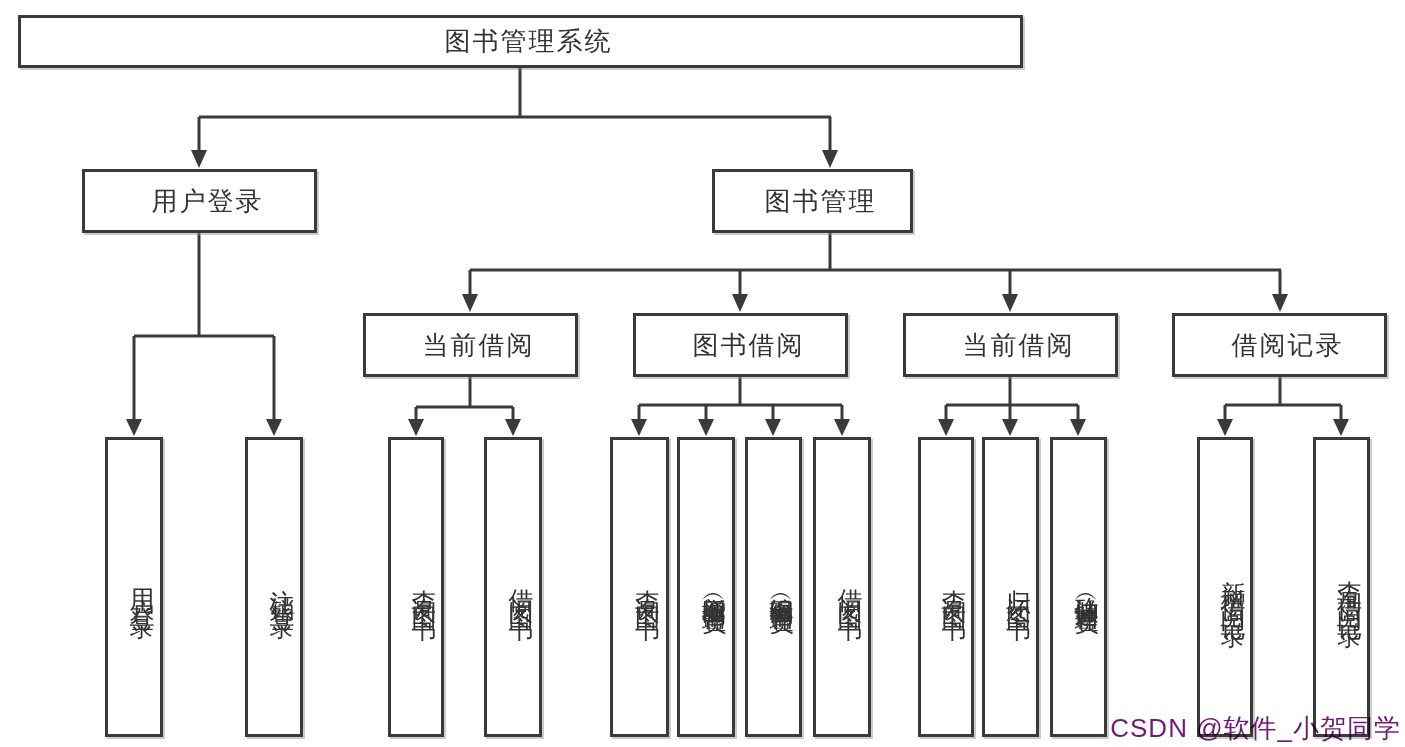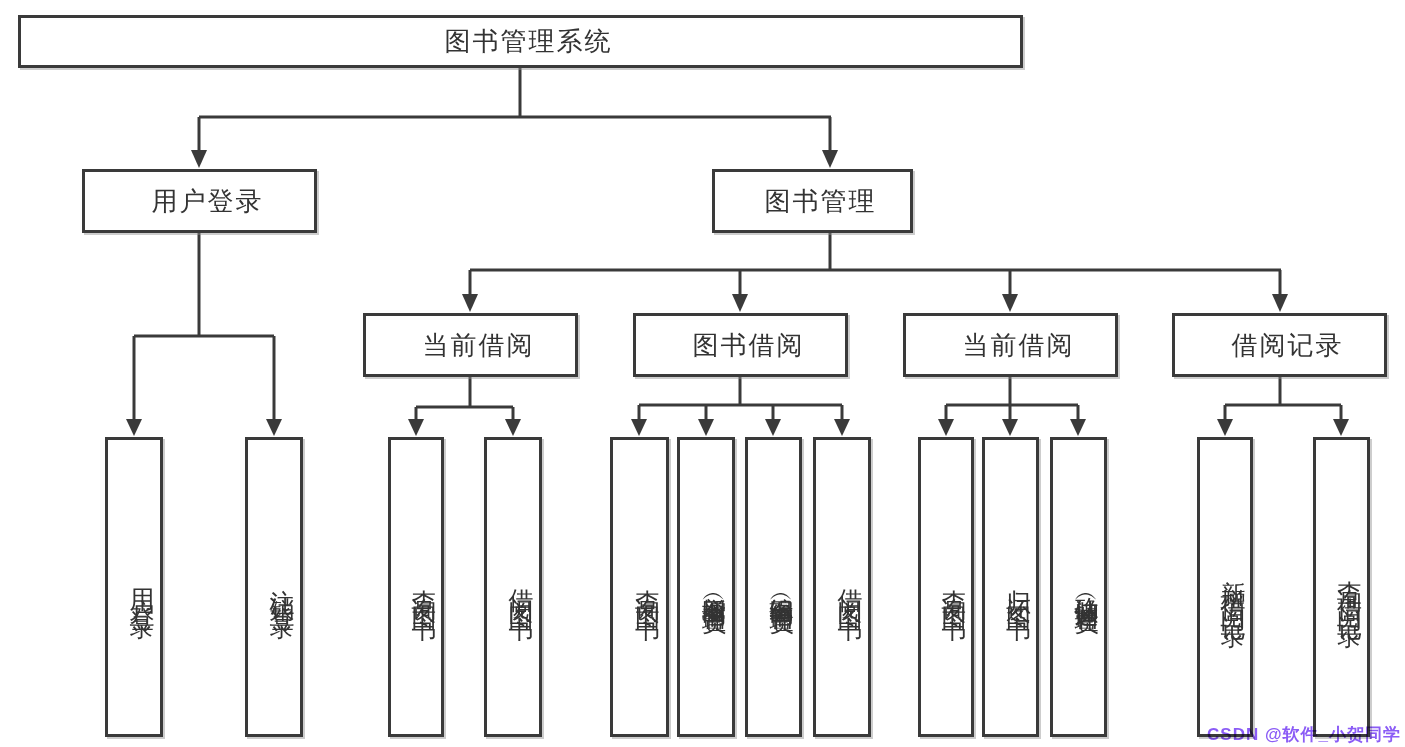--- a/index.html
+++ b/index.html
@@ -59,27 +59,26 @@
   .b-l9  { left: 918px;  width: 56px; }
   .b-l10 { left: 982px;  width: 57px; }
   .b-l11 { left: 1050px; width: 57px; }
   .b-l12 { left: 1197px; width: 56px; }
   .b-l13 { left: 1313px; width: 57px; }
 
   .watermark {
     position: absolute;
     right: 4px;
     bottom: 1px;
-    font-size: 17px;
+    font-size: 26px;
     letter-spacing: 1px;
-    color: #8b5cf6;
+    color: #701a75;
     z-index: 5;
     mix-blend-mode: multiply;
     white-space: nowrap;
-    font-weight: bold;
   }
 </style>
 </head>
 <body>
 
 <div class="canvas">
 
   <svg class="wires" width="1405" height="747" viewBox="0 0 1405 747" stroke="#3a3a3a" stroke-width="3" fill="#3a3a3a">
 
     <line x1="520" y1="66" x2="520" y2="118" fill="none"></line>

